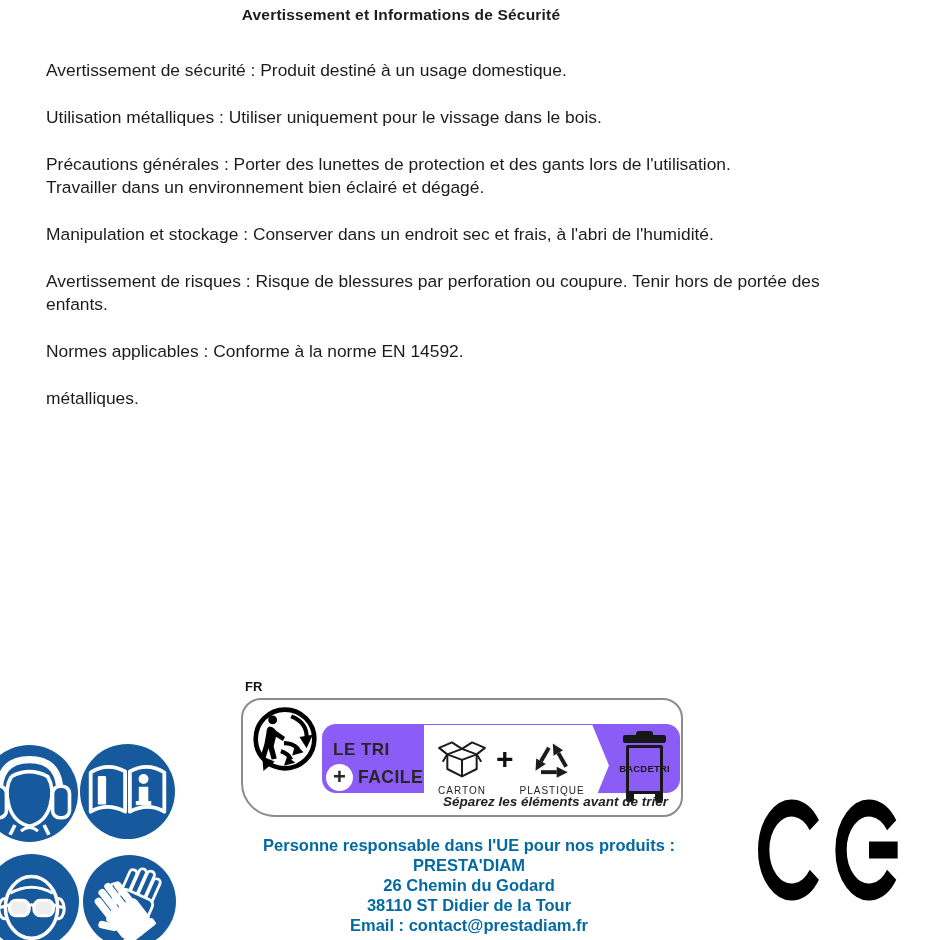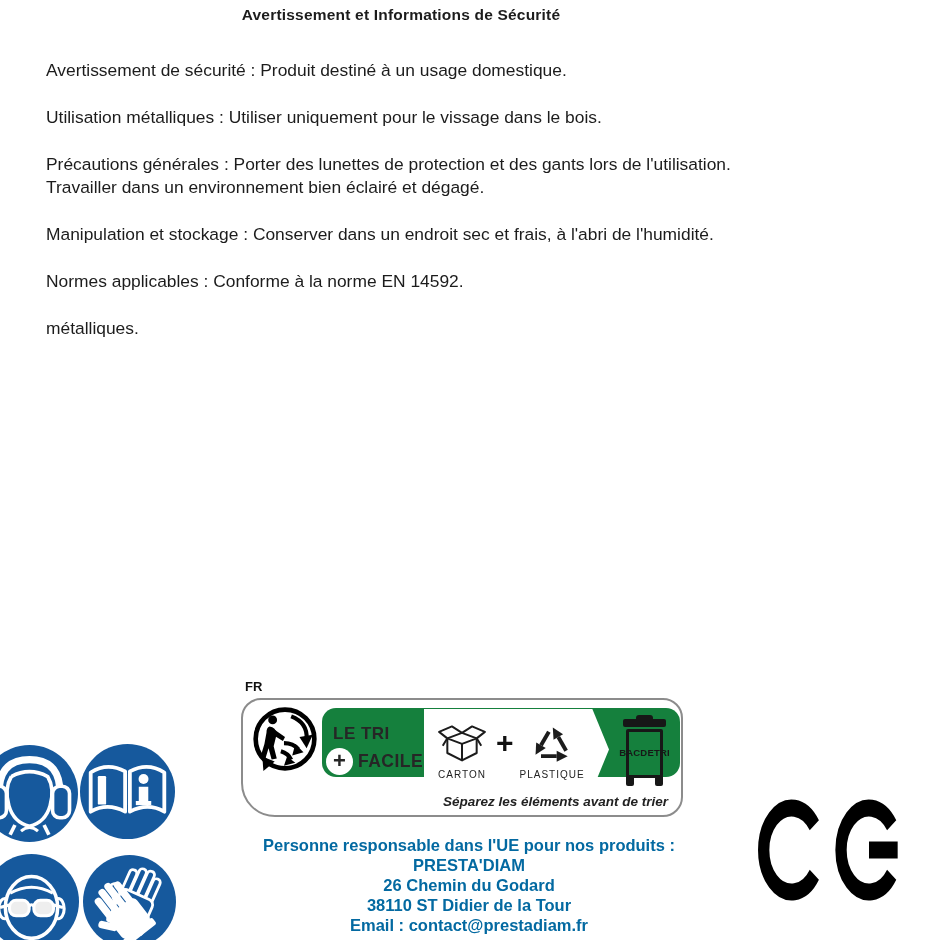--- a/index.html
+++ b/index.html
@@ -15,22 +15,22 @@
 
   
   .picto { position:absolute; }
   .picto svg { display:block; }
 
   
   .fr-label { position:absolute; left:245px; top:679px; font-size:13px; font-weight:bold; color:#111; }
   .badge { position:absolute; left:241px; top:698px; width:442px; height:119px; background:#fff;
     border:2px solid #8c8c8c; border-radius:20px 20px 20px 34px; }
   .triman { position:absolute; left:7px; top:5px; }
-  .yellow-band { position:absolute; left:79px; top:8px; width:358px; height:69px;
-    background:#15803d; border-radius:14px; }
+  .yellow-band { position:absolute; left:79px; top:24px; width:358px; height:69px;
+    background:#8b5cf6; border-radius:14px; }
   .letri { position:absolute; left:11px; top:16px; font-size:17px; font-weight:bold; color:#262626;
     letter-spacing:.5px; white-space:nowrap; }
   .facile-row { position:absolute; left:4px; top:40px; display:flex; align-items:center; }
   .plus-circle { width:27px; height:27px; border-radius:50%; background:#fff; color:#262626;
     font-size:22px; font-weight:bold; display:flex; align-items:center; justify-content:center;
     line-height:1; padding-bottom:2px; }
   .facile-txt { font-size:17.5px; font-weight:bold; color:#262626; margin-left:5px; letter-spacing:.5px; }
   .white-chev { position:absolute; left:102px; top:1px; width:185px; height:81px; background:#fff;
     clip-path:polygon(0 0, 91% 0, 100% 50%, 91% 100%, 0 100%);
     display:flex; align-items:center; padding:0 26px 0 10px; }
@@ -68,20 +68,24 @@
     <div class="ln">Utilisation métalliques : Utiliser uniquement pour le vissage dans le bois.</div>
   </div>
   <div class="para">
     <div class="ln">Précautions générales : Porter des lunettes de protection et des gants lors de l'utilisation.</div>
     <div class="ln">Travailler dans un environnement bien éclairé et dégagé.</div>
   </div>
   <div class="para">
     <div class="ln">Manipulation et stockage : Conserver dans un endroit sec et frais, à l'abri de l'humidité.</div>
   </div>
   <div class="para">
+    <div class="ln">Avertissement de risques : Risque de blessures par perforation ou coupure. Tenir hors de portée des</div>
+    <div class="ln">enfants.</div>
+  </div>
+  <div class="para">
     <div class="ln">Normes applicables : Conforme à la norme EN 14592.</div>
   </div>
   <div class="para">
     <div class="ln">métalliques.</div>
   </div>
 </div>
 
 <div class="picto" style="left:-19px; top:745px;">
   <svg width="97" height="97" viewBox="0 0 80 80">
     <circle cx="40" cy="40" r="40" fill="#16599d"></circle>

